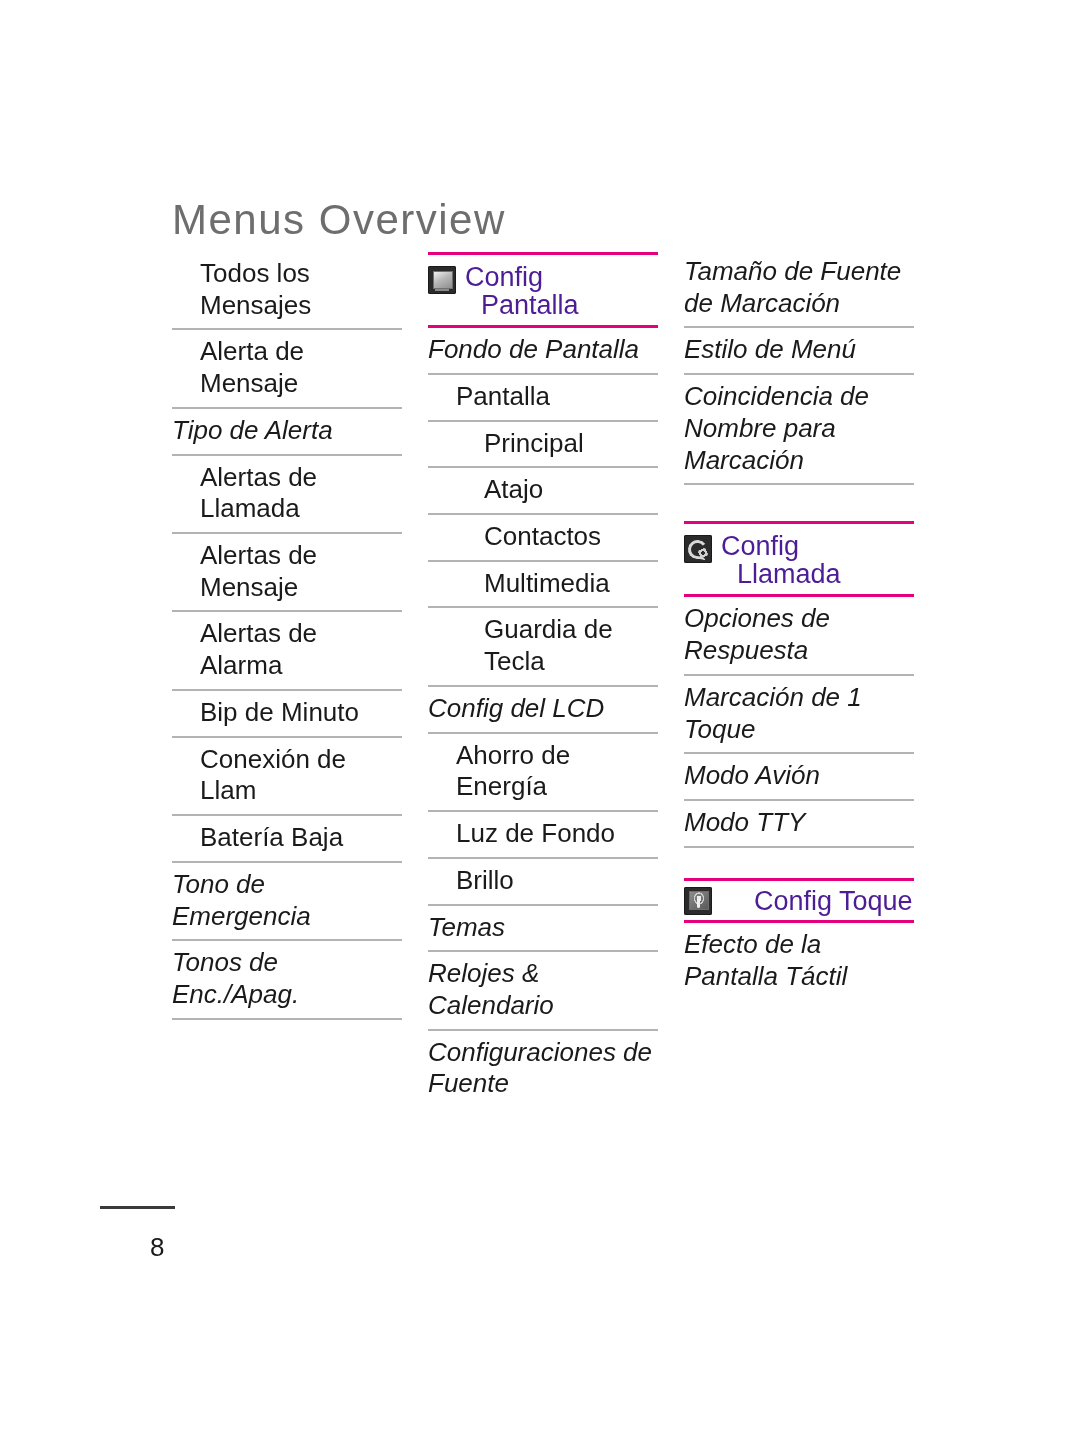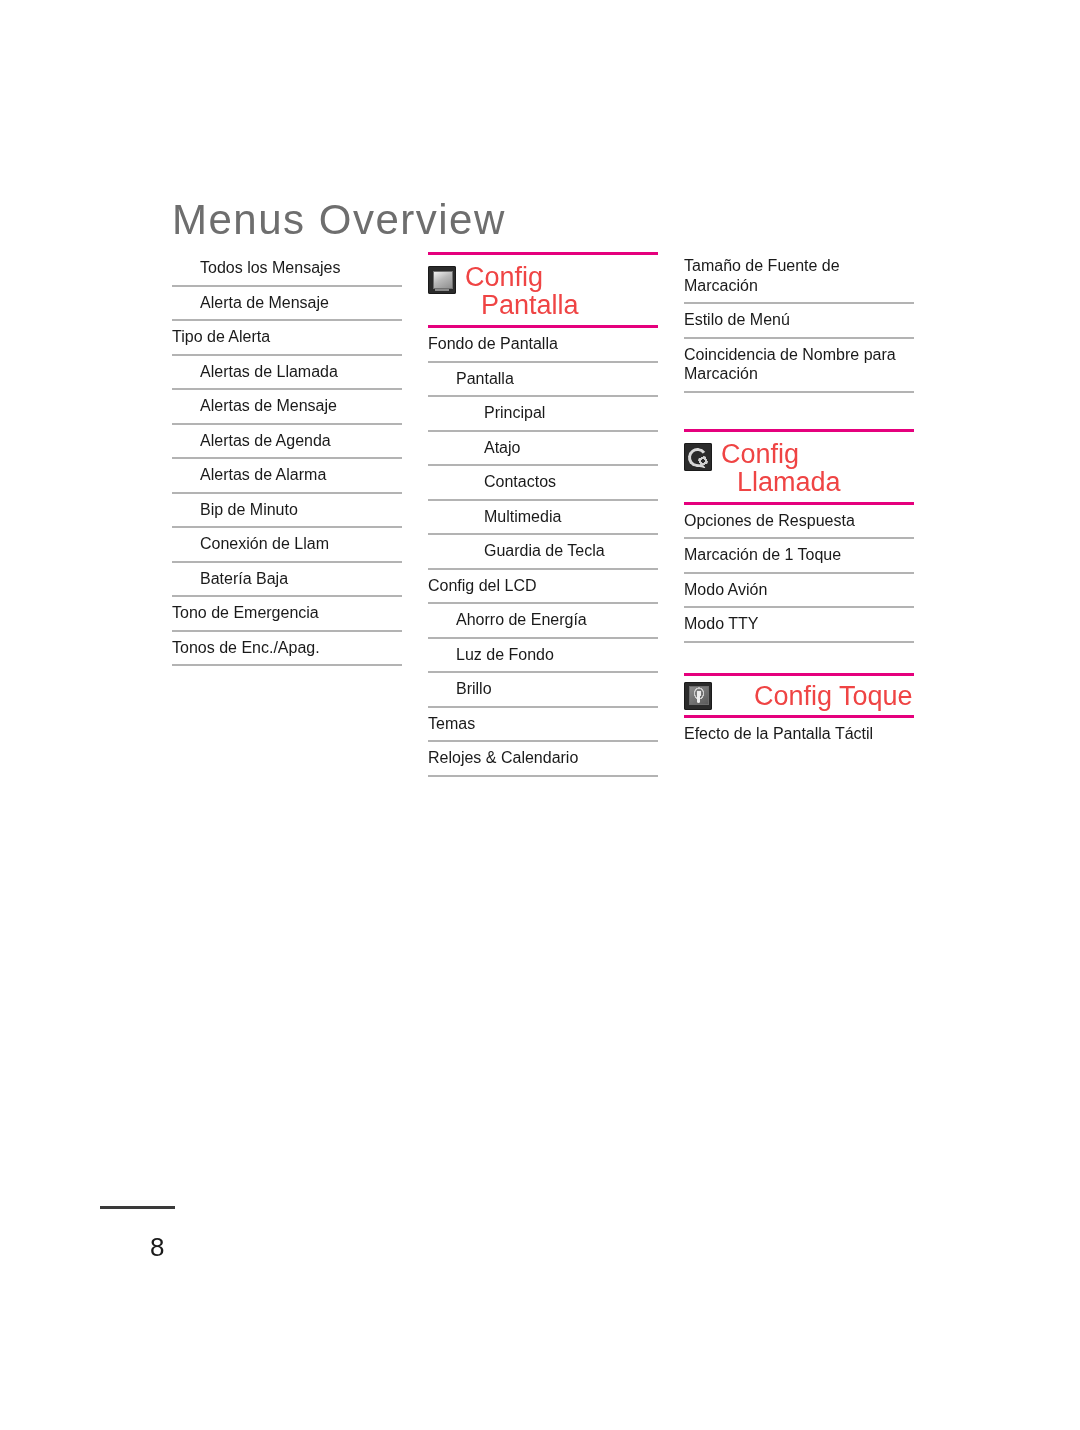--- a/index.html
+++ b/index.html
@@ -125,44 +125,44 @@
     content: "";
     position: absolute;
     left: 12.5px; top: 10px;
     width: 3px; height: 11px;
     background: #efefef;
     border-radius: 2px;
     z-index: 2;
   }
 
   .head-text {
-    color: #ef4444;
+    color: #4c1d95;
     font-size: 27px;
     line-height: 1.04;
     font-weight: 400;
     padding-top: 1px;
   }
   .head-text .l2 {
     display: block;
     padding-left: 16px;
   }
   .head-text.single {
     padding-top: 0;
     padding-left: 2px;
   }
 
   
   .row {
     border-bottom: 2px solid #b3b3b3;
     padding: 6px 0 7px 0;
-    font-size: 16px;
+    font-size: 26px;
     line-height: 1.22;
     color: #1a1a1a;
   }
-  .row.lvl0 { padding-left: 0px; }
+  .row.lvl0 { padding-left: 0px; font-style: italic; }
   .row.lvl1 { padding-left: 28px; }
   .row.lvl2 { padding-left: 56px; }
 
   .row.lvl0.first-in-col { padding-top: 4px; }
 
   .section-gap { height: 36px; }
   .section-gap-sm { height: 30px; }
 
   
   .footer-rule {
@@ -189,21 +189,20 @@
   <h1 class="page-title">Menus Overview</h1>
 
   <div class="columns">
 
     <div class="col col-1">
       <div class="row lvl1 first-in-col">Todos los Mensajes</div>
       <div class="row lvl1">Alerta de Mensaje</div>
       <div class="row lvl0">Tipo de Alerta</div>
       <div class="row lvl1">Alertas de Llamada</div>
       <div class="row lvl1">Alertas de Mensaje</div>
-      <div class="row lvl1">Alertas de Agenda</div>
       <div class="row lvl1">Alertas de Alarma</div>
       <div class="row lvl1">Bip de Minuto</div>
       <div class="row lvl1">Conexión de Llam</div>
       <div class="row lvl1">Batería Baja</div>
       <div class="row lvl0">Tono de Emergencia</div>
       <div class="row lvl0">Tonos de Enc./Apag.</div>
     </div>
 
     <div class="col col-2">
 
@@ -221,20 +220,21 @@
       <div class="row lvl2">Atajo</div>
       <div class="row lvl2">Contactos</div>
       <div class="row lvl2">Multimedia</div>
       <div class="row lvl2">Guardia de Tecla</div>
       <div class="row lvl0">Config del LCD</div>
       <div class="row lvl1">Ahorro de Energía</div>
       <div class="row lvl1">Luz de Fondo</div>
       <div class="row lvl1">Brillo</div>
       <div class="row lvl0">Temas</div>
       <div class="row lvl0">Relojes &amp; Calendario</div>
+      <div class="row lvl0" style="border-bottom:none;">Configuraciones de Fuente</div>
     </div>
 
     <div class="col col-3">
 
       <div class="row lvl0 first-in-col">Tamaño de Fuente de Marcación</div>
       <div class="row lvl0">Estilo de Menú</div>
       <div class="row lvl0">Coincidencia de Nombre para Marcación</div>
 
       <div class="section-gap"></div>
 

